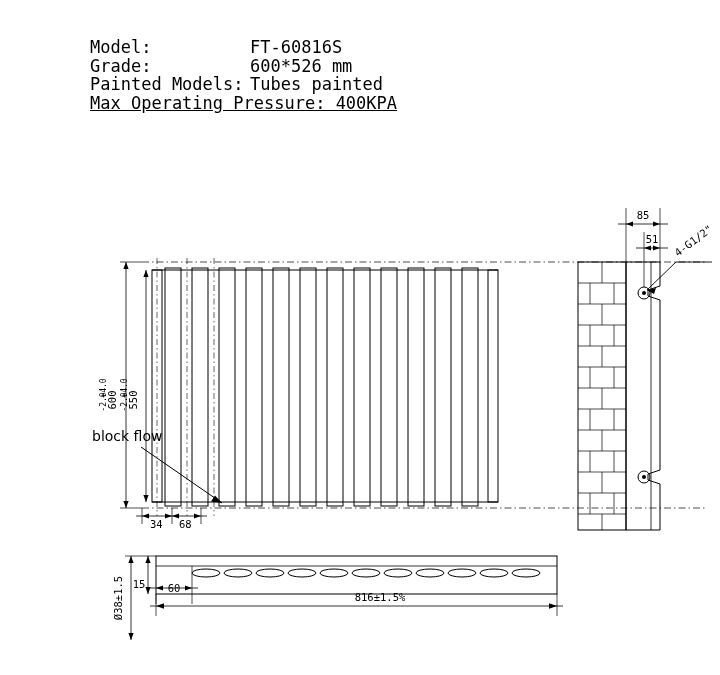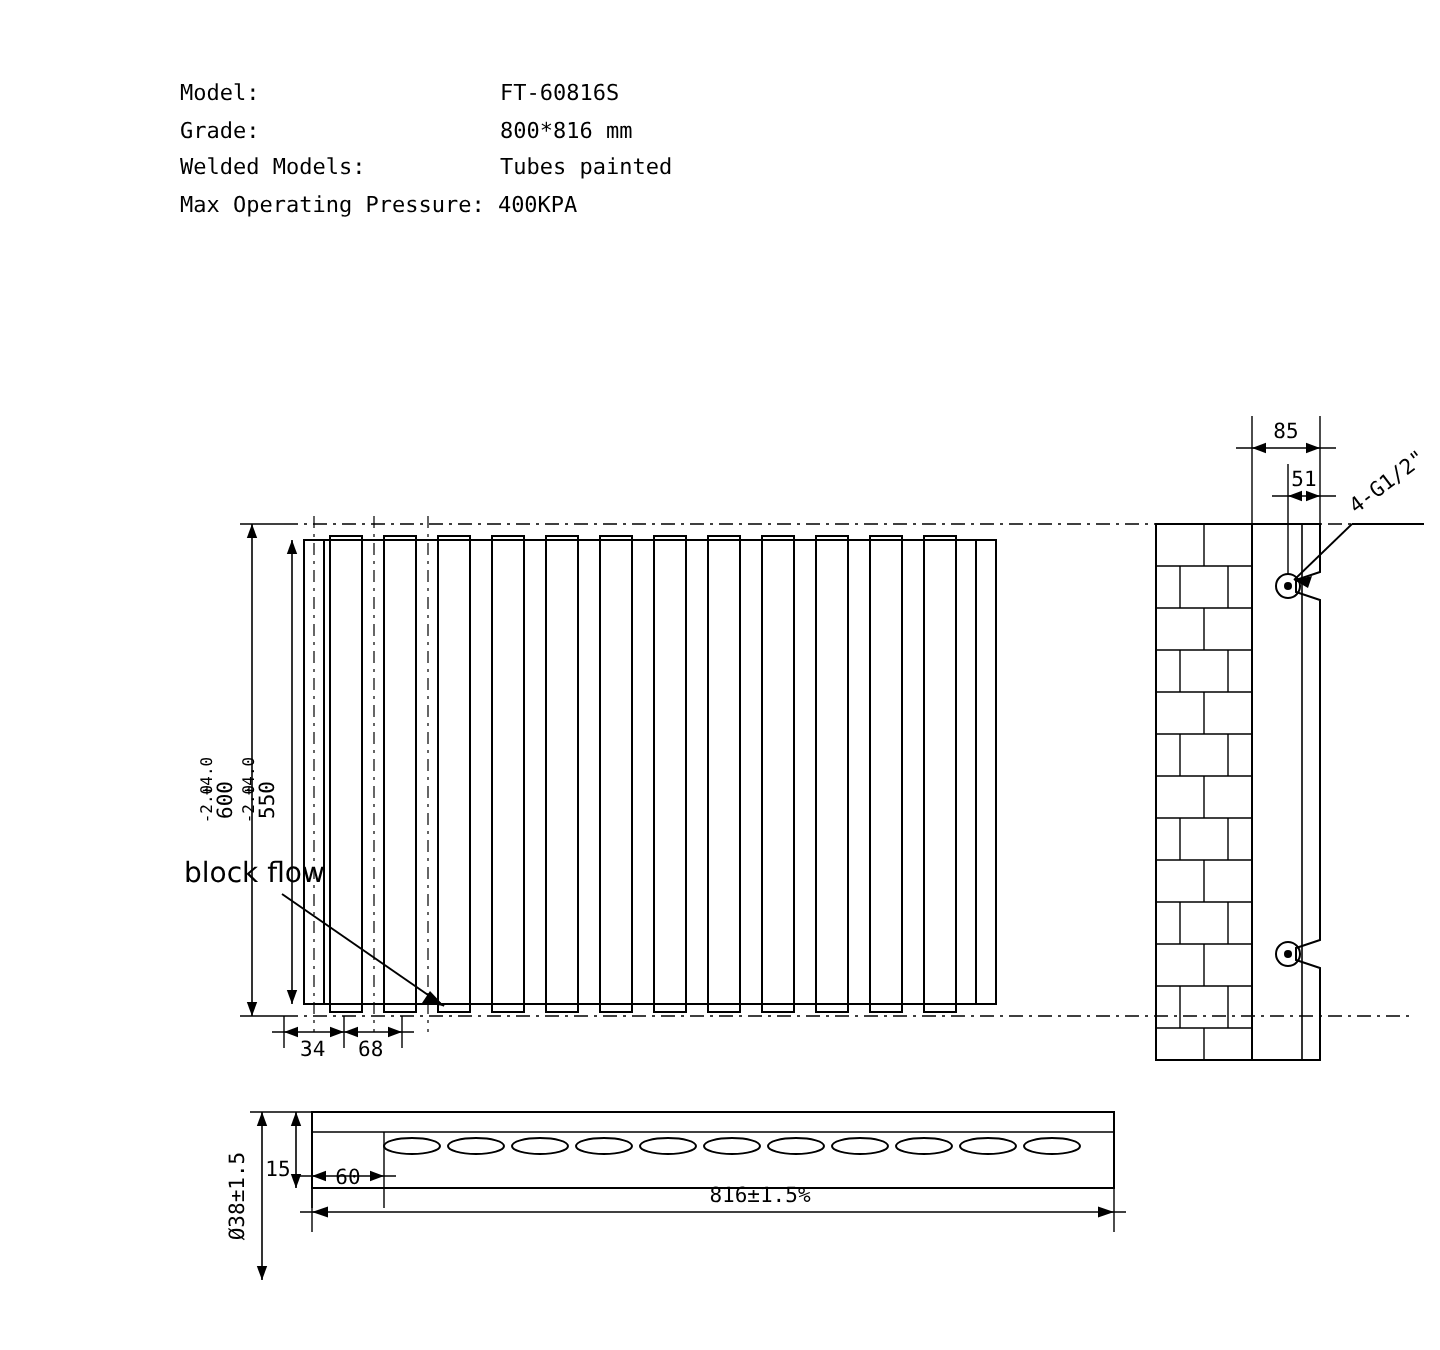--- a/index.html
+++ b/index.html
@@ -18,21 +18,21 @@
   #sheet {
     position: absolute;
     left: 0; top: 0;
     width: 720px; height: 675px;
   }
   .spec {
     position: absolute;
     left: 90px;
     top: 38px;
     width: 600px;
-    font-size: 11px;
+    font-size: 17px;
     line-height: 18.6px;
     letter-spacing: 0px;
     white-space: nowrap;
   }
   .spec-row {
     display: block;
     height: 18.6px;
   }
   .spec-label {
     display: inline-block;
@@ -41,20 +41,21 @@
   .spec-val {
     display: inline-block;
   }
   .spec-cont {
     display: block;
     height: 18.6px;
   }
   .spec-single {
     display: block;
     height: 18.6px;
+    text-decoration: underline;
   }
   svg { display: block; }
   .lbl {
     font-family: "DejaVu Sans Mono", monospace;
     font-size: 10.5px;
     fill: #000;
   }
   .lbl-sm {
     font-family: "DejaVu Sans Mono", monospace;
     font-size: 8px;
@@ -67,24 +68,24 @@
   }
 </style>
 </head>
 <body>
 
 <div class="spec">
   <span class="spec-row">
     <span class="spec-label">Model:</span><span class="spec-val">FT-60816S</span>
   </span>
   <span class="spec-row">
-    <span class="spec-label">Grade:</span><span class="spec-val">800*816 mm</span>
+    <span class="spec-label">Grade:</span><span class="spec-val">600*526 mm</span>
   </span>
   <span class="spec-row">
-    <span class="spec-label">Welded Models:</span><span class="spec-val">Tubes painted</span>
+    <span class="spec-label">Painted Models:</span><span class="spec-val">Tubes painted</span>
   </span>
   <span class="spec-single">Max Operating Pressure: 400KPA</span>
 </div>
 
 <svg id="sheet" width="720" height="675" viewBox="0 0 720 675">
 
   <g>
 
     <line x1="142" y1="262" x2="705" y2="262" stroke="#000" stroke-width="0.7" stroke-dasharray="7 3 1.5 3"></line>
     <line x1="142" y1="508" x2="705" y2="508" stroke="#000" stroke-width="0.7" stroke-dasharray="7 3 1.5 3"></line>

